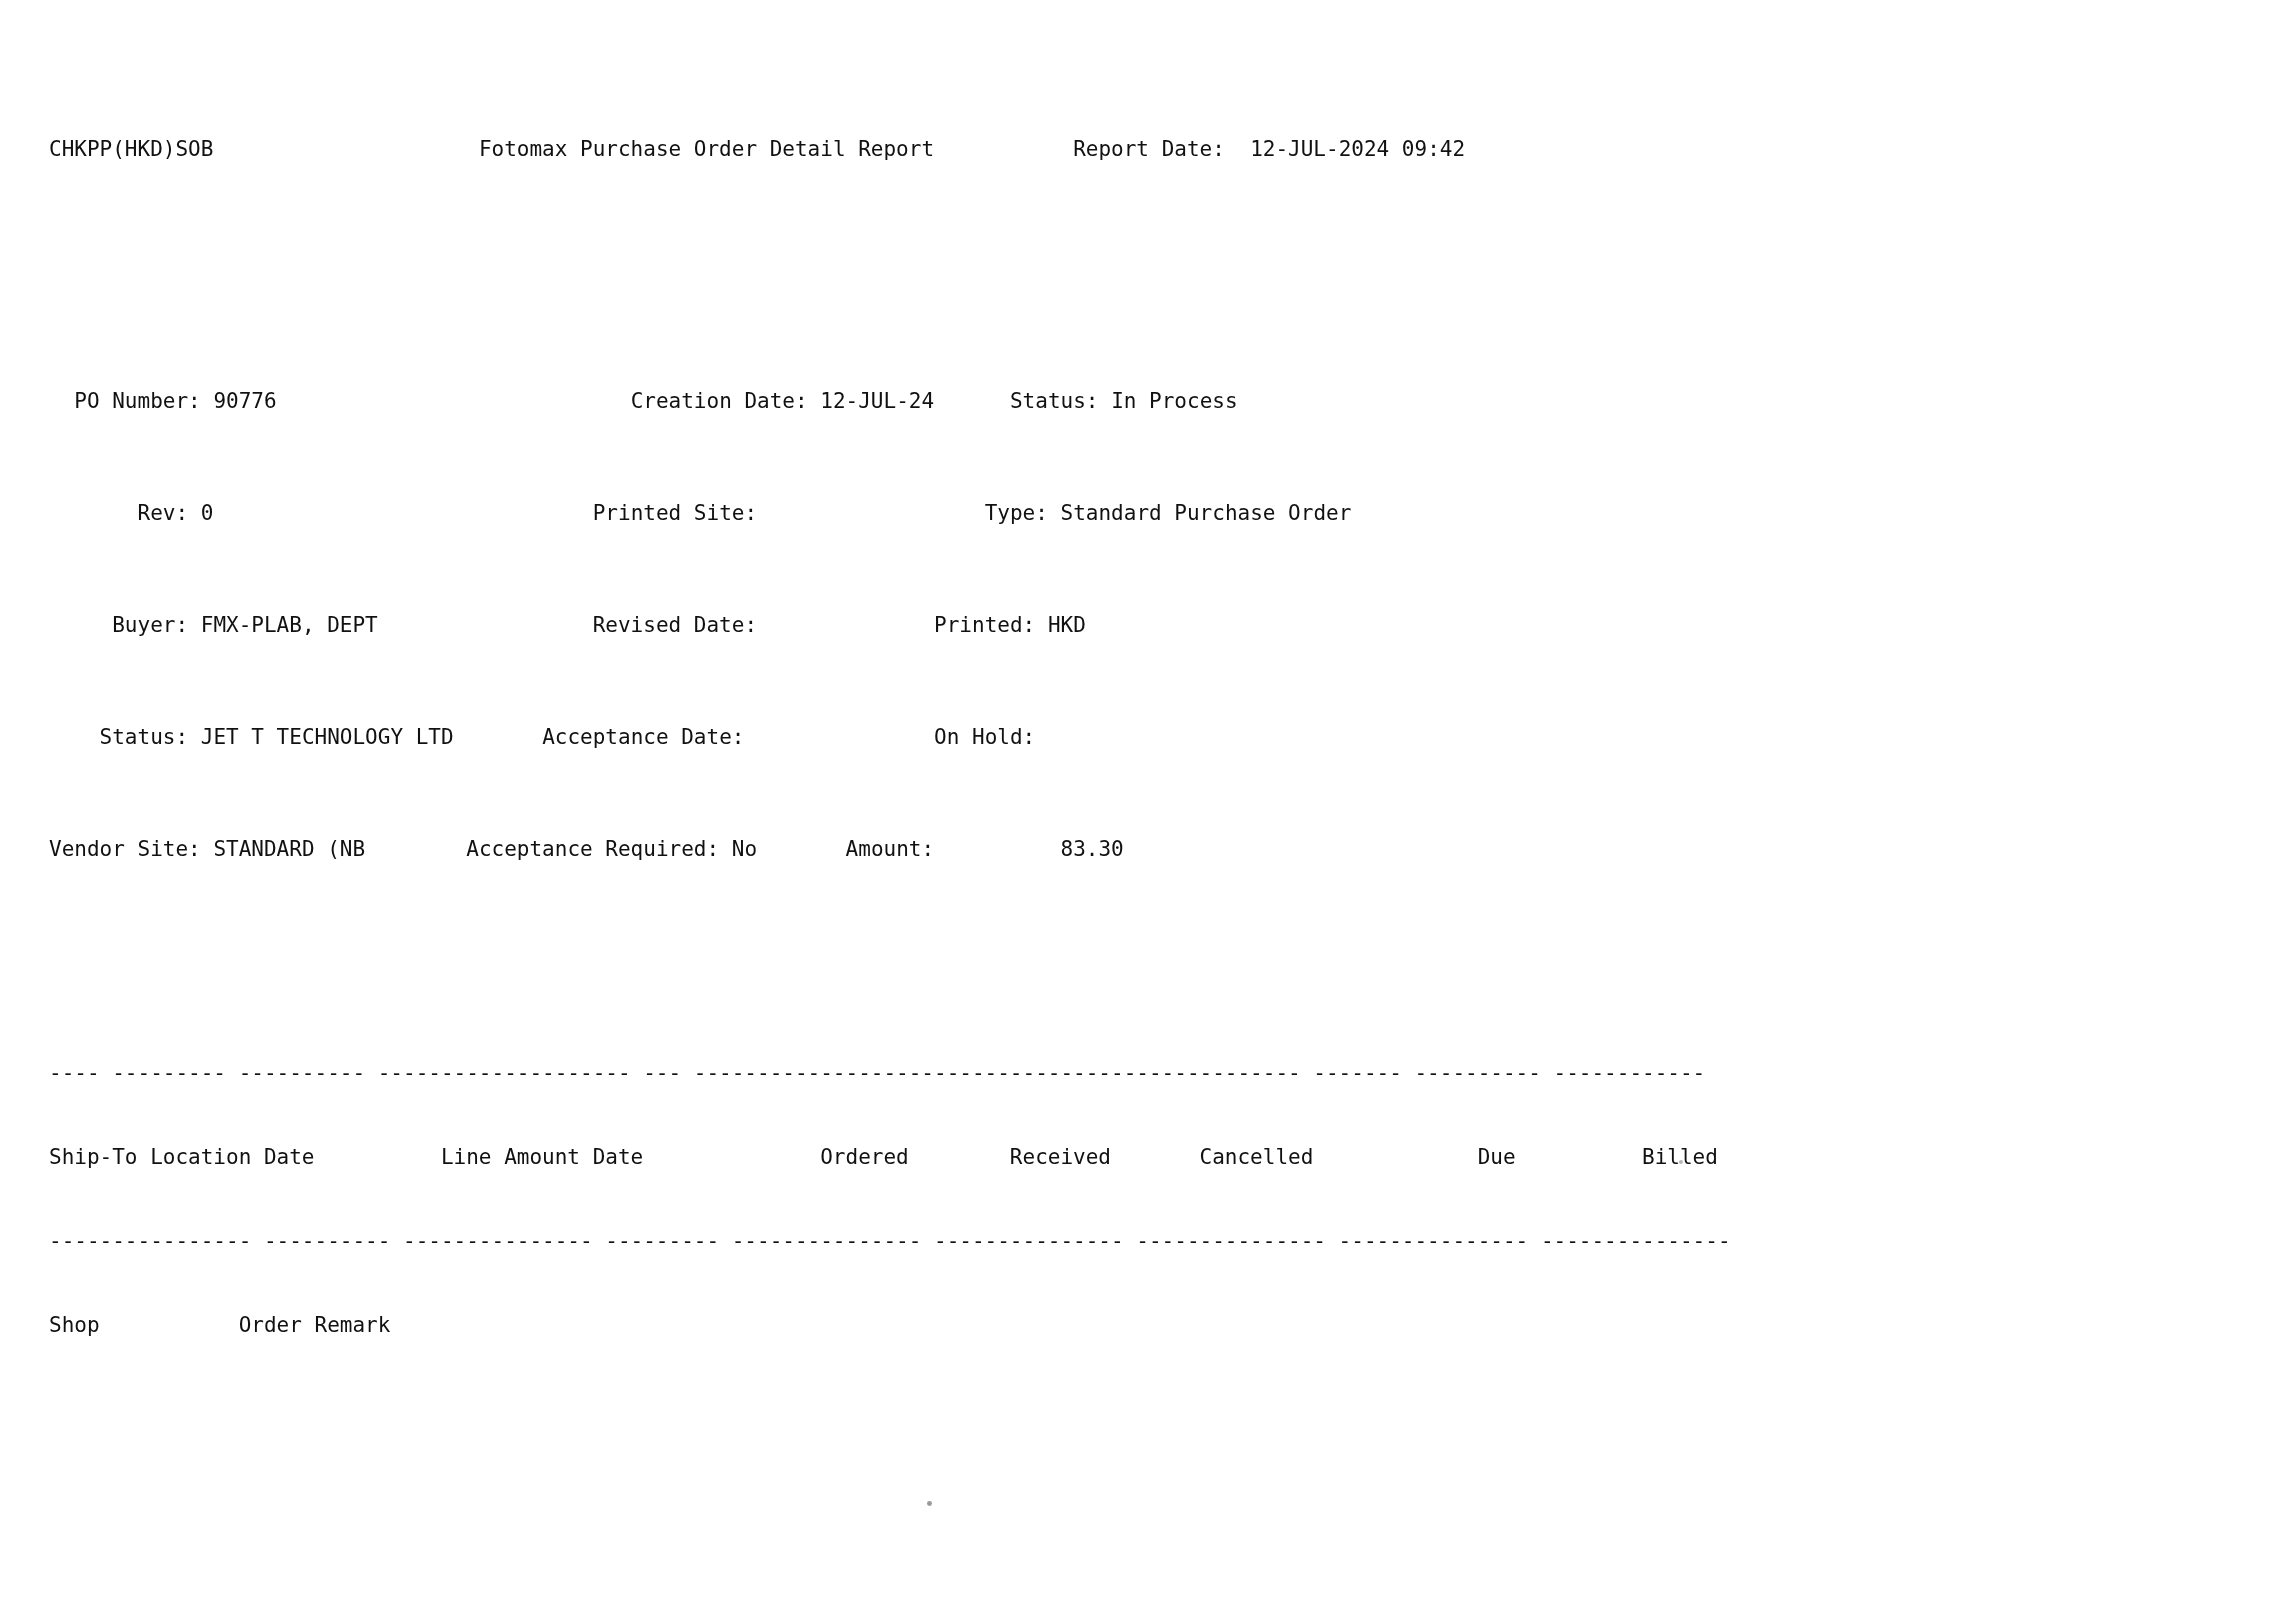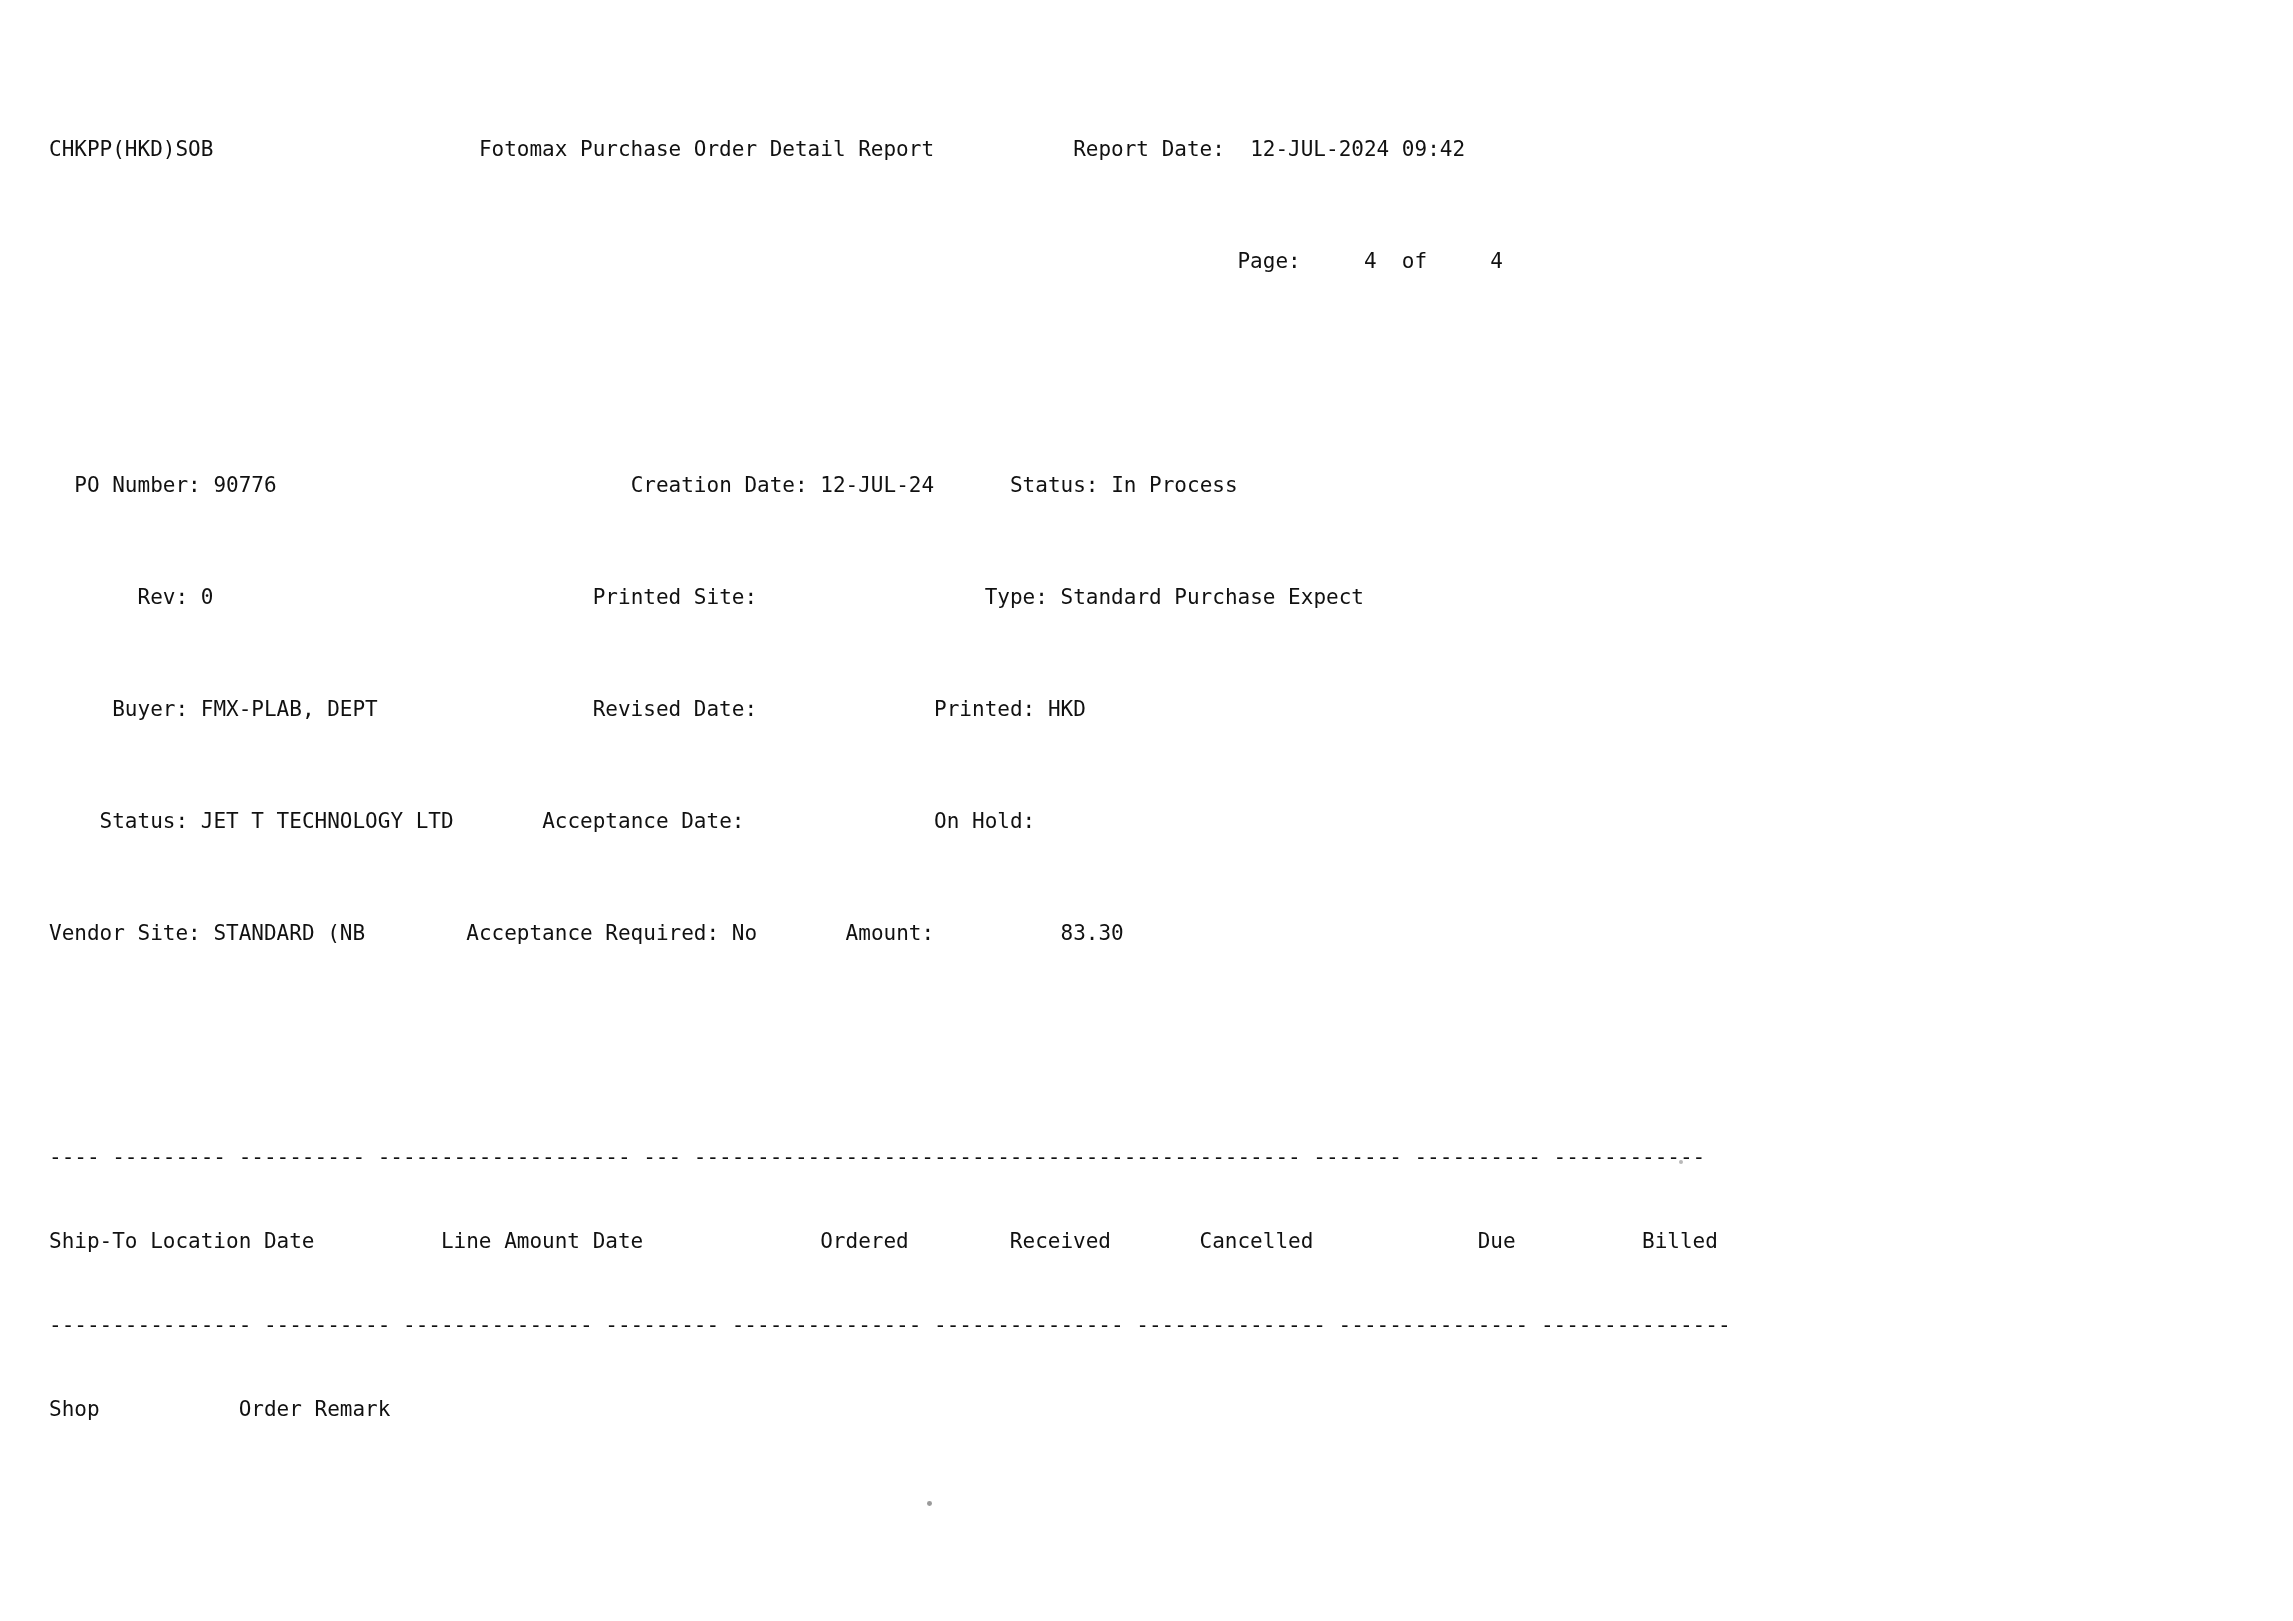--- a/index.html
+++ b/index.html
@@ -67,27 +67,26 @@
   }
 </style>
 </head>
 <body>
 
 <div class="page">
   <div class="report">
 
     <span class="row"><span>CHKPP(HKD)SOB</span>                     <span>Fotomax Purchase Order Detail Report</span>           <span>Report Date:</span>  <span>12-JUL-2024 09:42</span></span>
 
-    <span class="row">                                                                                              <span>Page:</span>     <span>4</span>  <span>of</span>     <span>4</span></span>
 
     <span class="spacer"></span>
 
     <span class="row">  <span>PO Number:</span> <span>90776</span>                            <span>Creation Date:</span> <span>12-JUL-24</span>      <span>Status:</span> <span>In Process</span></span>
 
-    <span class="row">       <span>Rev:</span> <span>0</span>                              <span>Printed Site:</span>                  <span>Type:</span> <span>Standard Purchase Expect</span></span>
+    <span class="row">       <span>Rev:</span> <span>0</span>                              <span>Printed Site:</span>                  <span>Type:</span> <span>Standard Purchase Order</span></span>
 
     <span class="row">     <span>Buyer:</span> <span>FMX-PLAB, DEPT</span>                 <span>Revised Date:</span>              <span>Printed:</span> <span>HKD</span></span>
 
     <span class="row">    <span>Status:</span> <span>JET T TECHNOLOGY LTD</span>       <span>Acceptance Date:</span>               <span>On Hold:</span></span>
 
     <span class="row"><span>Vendor Site:</span> <span>STANDARD (NB</span>        <span>Acceptance Required:</span> <span>No</span>       <span>Amount:</span>          <span>83.30</span></span>
 
     <span class="spacer"></span>
 
     <span class="rule">---- --------- ---------- -------------------- --- ------------------------------------------------ ------- ---------- ------------</span>

